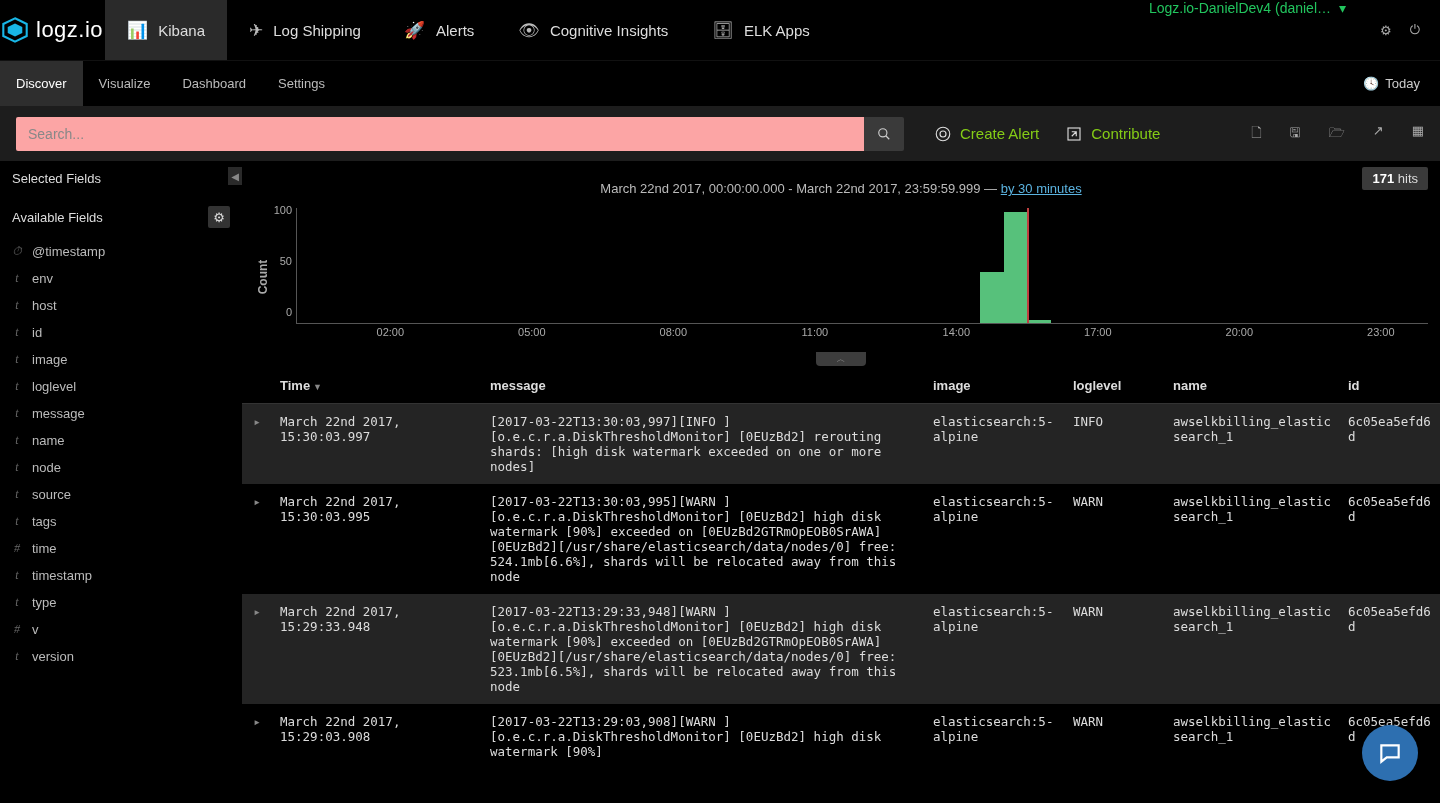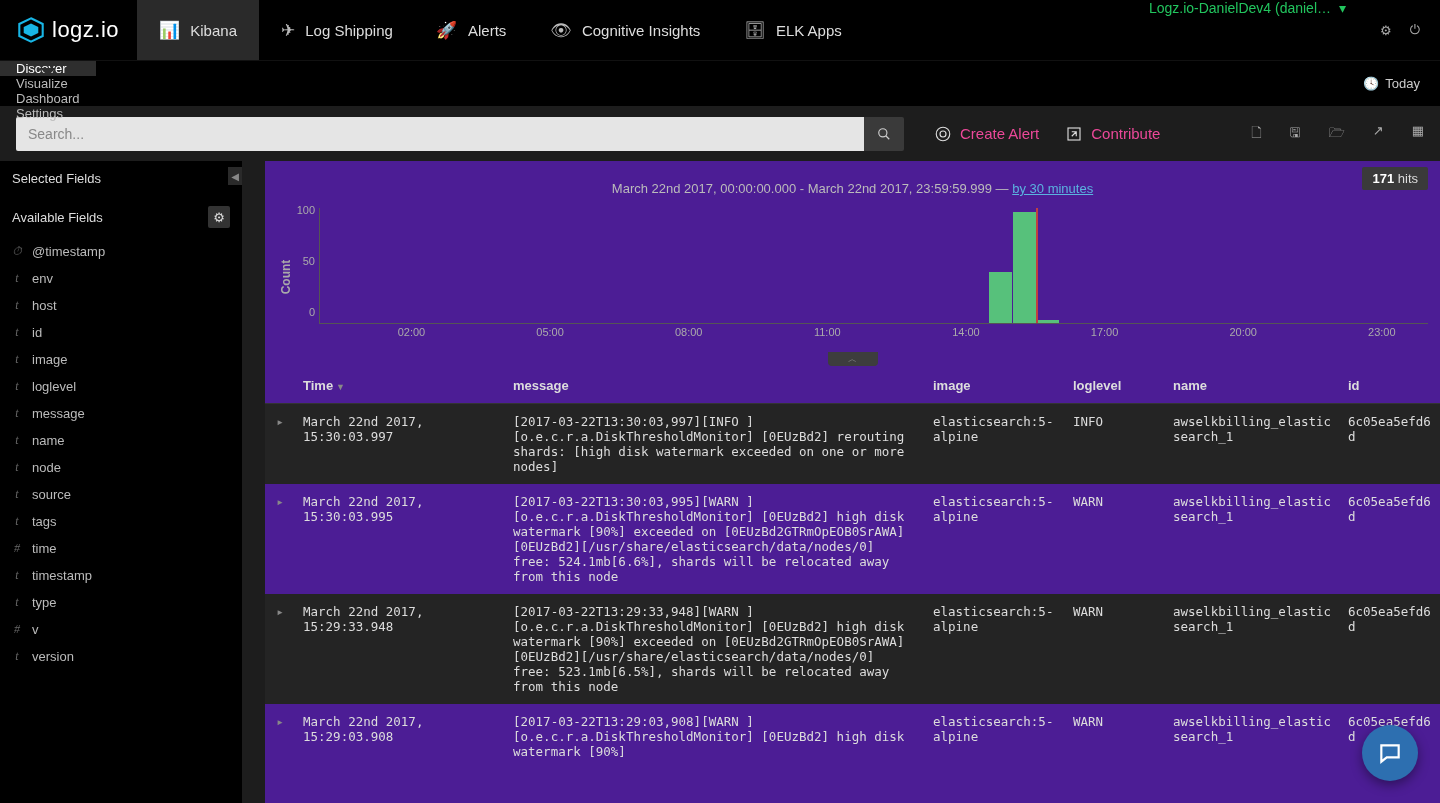--- a/index.html
+++ b/index.html
@@ -11,55 +11,55 @@
     --accent:#00a9e0;
     --border:#333;
     --row-alt:#242424;
     --green:#57c17b;
   }
   *{box-sizing:border-box;margin:0;padding:0;font-family:"Helvetica Neue",Arial,sans-serif;}
   body{background:#1d1d1d;color:var(--text);font-size:13px;overflow:hidden;}
   a{color:#5bb3e0;text-align:center;}
   
   .topnav{height:60px;background:#000;display:flex;align-items:stretch;}
-  .logo{display:flex;align-items:center;gap:8px;padding:0 18px;color:#fff;font-size:22px;letter-spacing:.5px;}
+  .logo{display:flex;align-items:center;gap:8px;padding:0 2px;color:#fff;font-size:22px;letter-spacing:.5px;}
   .logo svg{flex:0 0 auto;}
   .topnav .tabs{display:flex;}
   .topnav .tab{display:flex;align-items:center;gap:10px;padding:0 22px;color:#ddd;font-size:15px;cursor:pointer;}
   .topnav .tab.active{background:#2a2a2a;}
   .topnav .spacer{flex:1;}
   .topnav .acct{display:flex;align-items:flex-start;padding:0 14px;color:#22c55e;font-size:14px;gap:8px;cursor:pointer;}
   .topnav .icons{display:flex;align-items:center;gap:18px;padding:0 20px;color:#aaa;}
   .topnav .icons span{cursor:pointer;}
   
   .subnav{height:46px;background:#000;border-top:1px solid #111;display:flex;align-items:stretch;position:relative;}
   .subnav .stab{display:flex;align-items:center;padding:0 16px;color:#bbb;font-size:13px;cursor:pointer;position:relative;}
   .subnav .stab.active{background:#2e2e2e;color:#fff;}
   .subnav .stab.active::after{content:"";position:absolute;bottom:-8px;left:50%;transform:translateX(-50%);border:8px solid transparent;border-top-color:#2e2e2e;}
   .subnav .spacer{flex:1;}
   .subnav .time{display:flex;align-items:center;gap:6px;padding:0 20px;color:#ccc;}
   
   .toolbar{height:55px;background:#1d1d1d;display:flex;align-items:center;padding:0 16px;gap:0;}
   .searchwrap{display:flex;flex:0 0 auto;width:888px;height:34px;}
-  .search{flex:1;background:#e5e5e5;color:#333;border:none;padding:0 12px;font-size:14px;border-radius:2px 0 0 2px;}
+  .search{flex:1;background:#fca5a5;color:#333;border:none;padding:0 12px;font-size:14px;border-radius:2px 0 0 2px;}
   .search::placeholder{color:#888;}
   .searchbtn{width:40px;background:#3a3a3a;border:none;color:#ccc;border-radius:0 2px 2px 0;cursor:pointer;display:flex;align-items:center;justify-content:center;}
-  .toolbar .actions{display:flex;align-items:center;gap:26px;margin-left:30px;color:#ec4899;font-size:15px;justify-content:flex-end;}
+  .toolbar .actions{display:flex;align-items:center;gap:26px;margin-left:30px;color:#84cc16;font-size:15px;justify-content:flex-end;}
   .toolbar .actions .act{display:flex;align-items:center;gap:8px;cursor:pointer;}
   .toolbar .righticons{margin-left:auto;display:flex;gap:28px;color:#aaa;}
   .toolbar .righticons span{cursor:pointer;}
   
   .main{display:flex;height:calc(100vh - 60px - 46px - 55px);}
   .side{width:242px;background:#000;overflow-y:auto;color:#bbb;font-size:13px;position:relative;}
   .side .collapse{position:absolute;right:0;top:6px;width:14px;height:18px;background:#2a2a2a;color:#888;display:flex;align-items:center;justify-content:center;font-size:10px;cursor:pointer;}
   .side .hdr{padding:10px 12px;color:#ddd;display:flex;align-items:center;justify-content:space-between;}
   .side .hdr .gear{background:#333;width:22px;height:22px;display:flex;align-items:center;justify-content:center;border-radius:2px;cursor:pointer;}
   .side .field{display:flex;align-items:center;gap:10px;padding:6px 12px;cursor:pointer;}
   .side .ft{width:10px;text-align:center;color:#666;font-style:italic;font-family:Georgia,serif;font-size:12px;}
-  .content{flex:1;overflow-y:auto;background:#4c1d95;margin-left:23px;}
+  .content{flex:1;overflow-y:auto;background:#000000;}
   .hits{position:absolute;right:12px;margin-top:6px;background:#3a3a3a;padding:4px 10px;border-radius:2px;color:#ddd;font-size:13px;}
   .hits b{color:#fff;}
   .chartlabel{text-align:center;color:#bbb;padding:20px 0 6px;font-size:13px;}
   .chart{position:relative;height:150px;padding:0 30px 0 50px;}
   .ylabel{position:absolute;left:4px;top:50%;transform:translateY(-50%) rotate(-90deg);color:#aaa;font-size:12px;font-weight:bold;}
   .yaxis{position:absolute;left:26px;top:0;bottom:28px;width:28px;}
   .yaxis span{position:absolute;right:4px;color:#aaa;font-size:11px;transform:translateY(-50%);}  
   .plot{position:absolute;left:54px;right:12px;top:6px;bottom:28px;border-left:1px solid #555;border-bottom:1px solid #555;}
   .bar{position:absolute;bottom:0;background:var(--green);}
   .red{position:absolute;bottom:0;width:2px;background:#c04040;}
@@ -116,21 +116,21 @@
     <span>Logz.io-DanielDev4 (daniel…</span>
     <span>▾</span>
   </div>
   <div class="icons">
     <span>⚙</span>
     <span>⏻</span>
   </div>
 </div>
 
 <div class="subnav">
-  <div id="subtabs" style="display:flex;flex-direction:column;">
+  <div id="subtabs" style="display:flex;">
       <div class="stab active">Discover</div>
       <div class="stab">Visualize</div>
       <div class="stab">Dashboard</div>
       <div class="stab">Settings</div>
     </div>
   <div class="spacer"></div>
   <div class="time">
     <span>🕓</span>
     <span>Today</span>
   </div>

